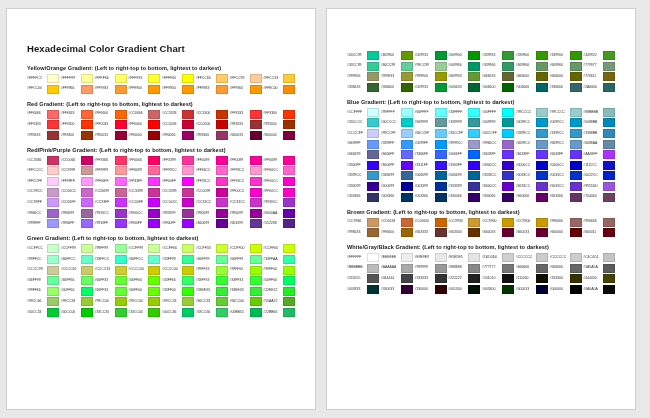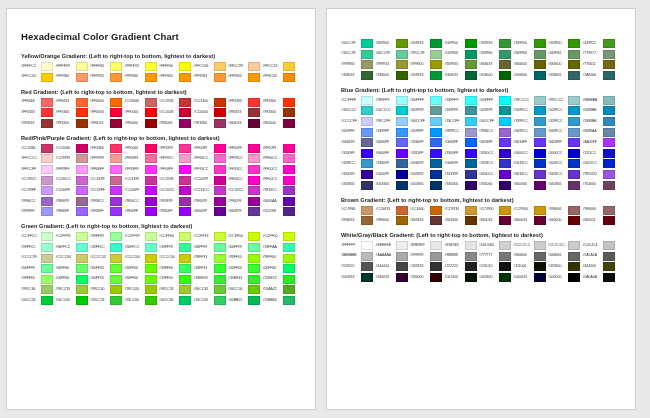--- a/index.html
+++ b/index.html
@@ -20,21 +20,22 @@
   .page{
     position:relative;
     background:#ffffff;
     border:1px solid #cfcfcf;
     box-sizing:border-box;
     overflow:hidden;
   }
   .page-left{width:310px;}
   .page-right{width:310px;}
   .page-inner{
-    padding:22px 18px 10px 14px;
+    padding:22px 18px 10px 20px;
+    margin-top:12px;
   }
   .page-right .page-inner{padding-top:30px;}
 
   .doc-title{
     font-size:9.5px;
     font-weight:bold;
     color:#1a1a1a;
     letter-spacing:.1px;
     margin:0 0 11px 0;
   }

